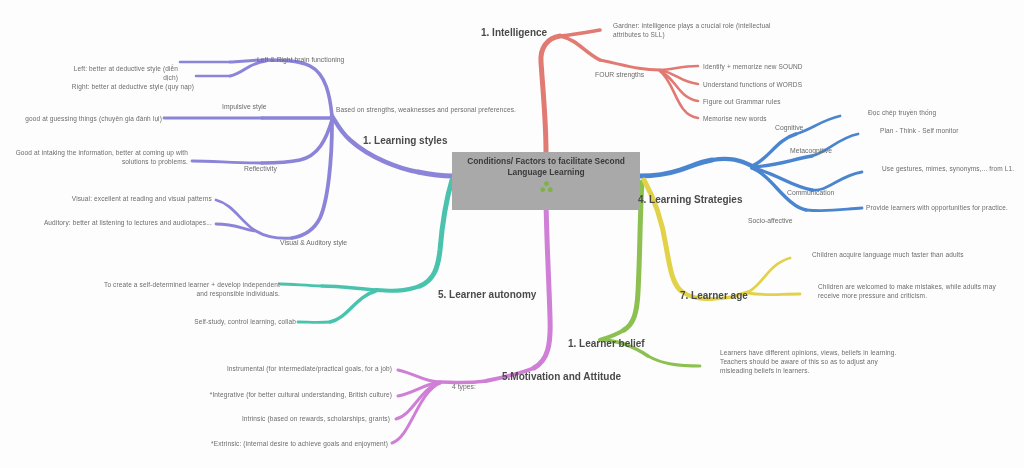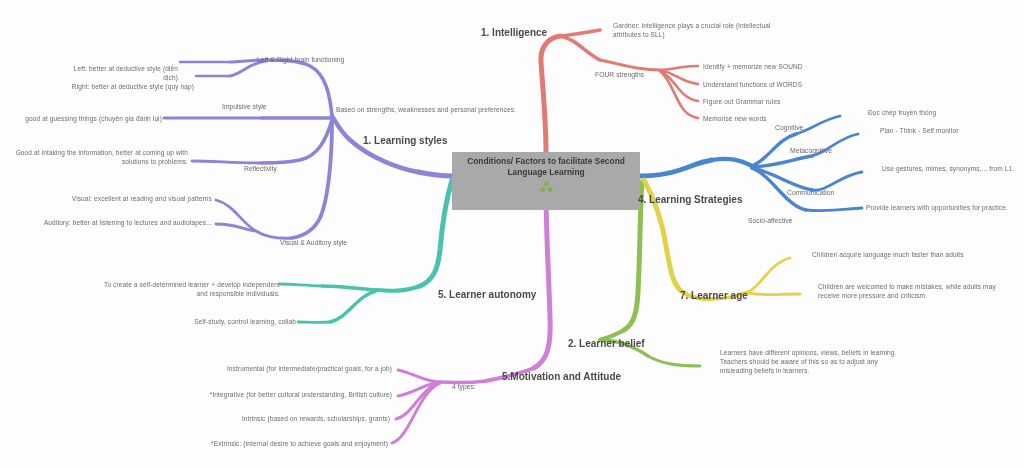--- a/index.html
+++ b/index.html
@@ -209,21 +209,21 @@
   <div class="mid-lbl" style="left:787px; top:189px;">Communication</div>
   <div class="lbl l" style="left:882px; top:165px; width:150px;">Use gestures, mimes, synonyms,... from L1.</div>
   <div class="mid-lbl" style="left:748px; top:217px;">Socio-affective</div>
   <div class="lbl l" style="left:866px; top:204px; width:160px;">Provide learners with opportunities for practice.</div>
 
   <div class="main-lbl" style="left:438px; top:289px;">5. Learner autonomy</div>
   <div class="lbl r" style="left:92px; top:281px; width:188px;">To create a self-determined learner + develop independent
 and responsible individuals.</div>
   <div class="lbl r" style="left:168px; top:318px; width:128px;">Self-study, control learning, collab</div>
 
-  <div class="main-lbl" style="left:568px; top:338px;">2. Learner belief</div>
+  <div class="main-lbl" style="left:568px; top:338px;">1. Learner belief</div>
   <div class="lbl l" style="left:720px; top:349px; width:192px;">Learners have different opinions, views, beliefs in learning.
 Teachers should be aware of this so as to adjust any
 misleading beliefs in learners.</div>
 
   <div class="main-lbl" style="left:672px; top:290px;margin-left:8px;">7. Learner age</div>
   <div class="lbl l" style="left:812px; top:251px; width:186px;">Children acquire language much faster than adults</div>
   <div class="lbl l" style="left:818px; top:283px; width:188px;">Children are welcomed to make mistakes, while adults may
 receive more pressure and criticism.</div>
 
 </div>

